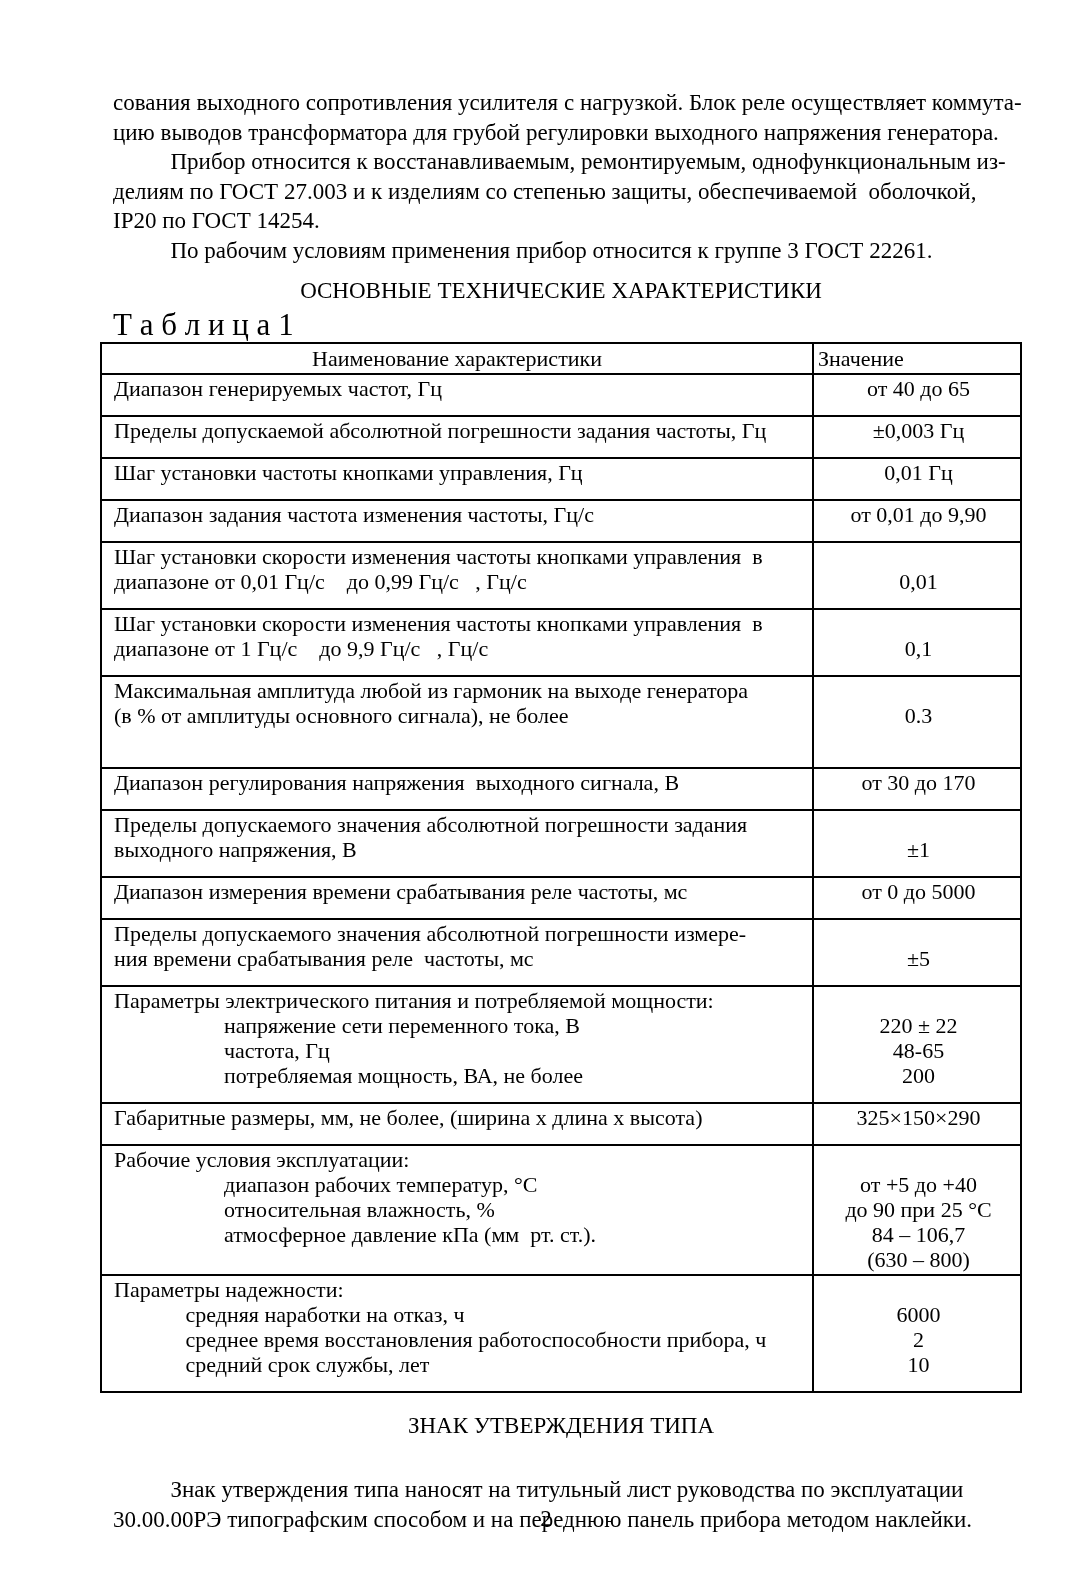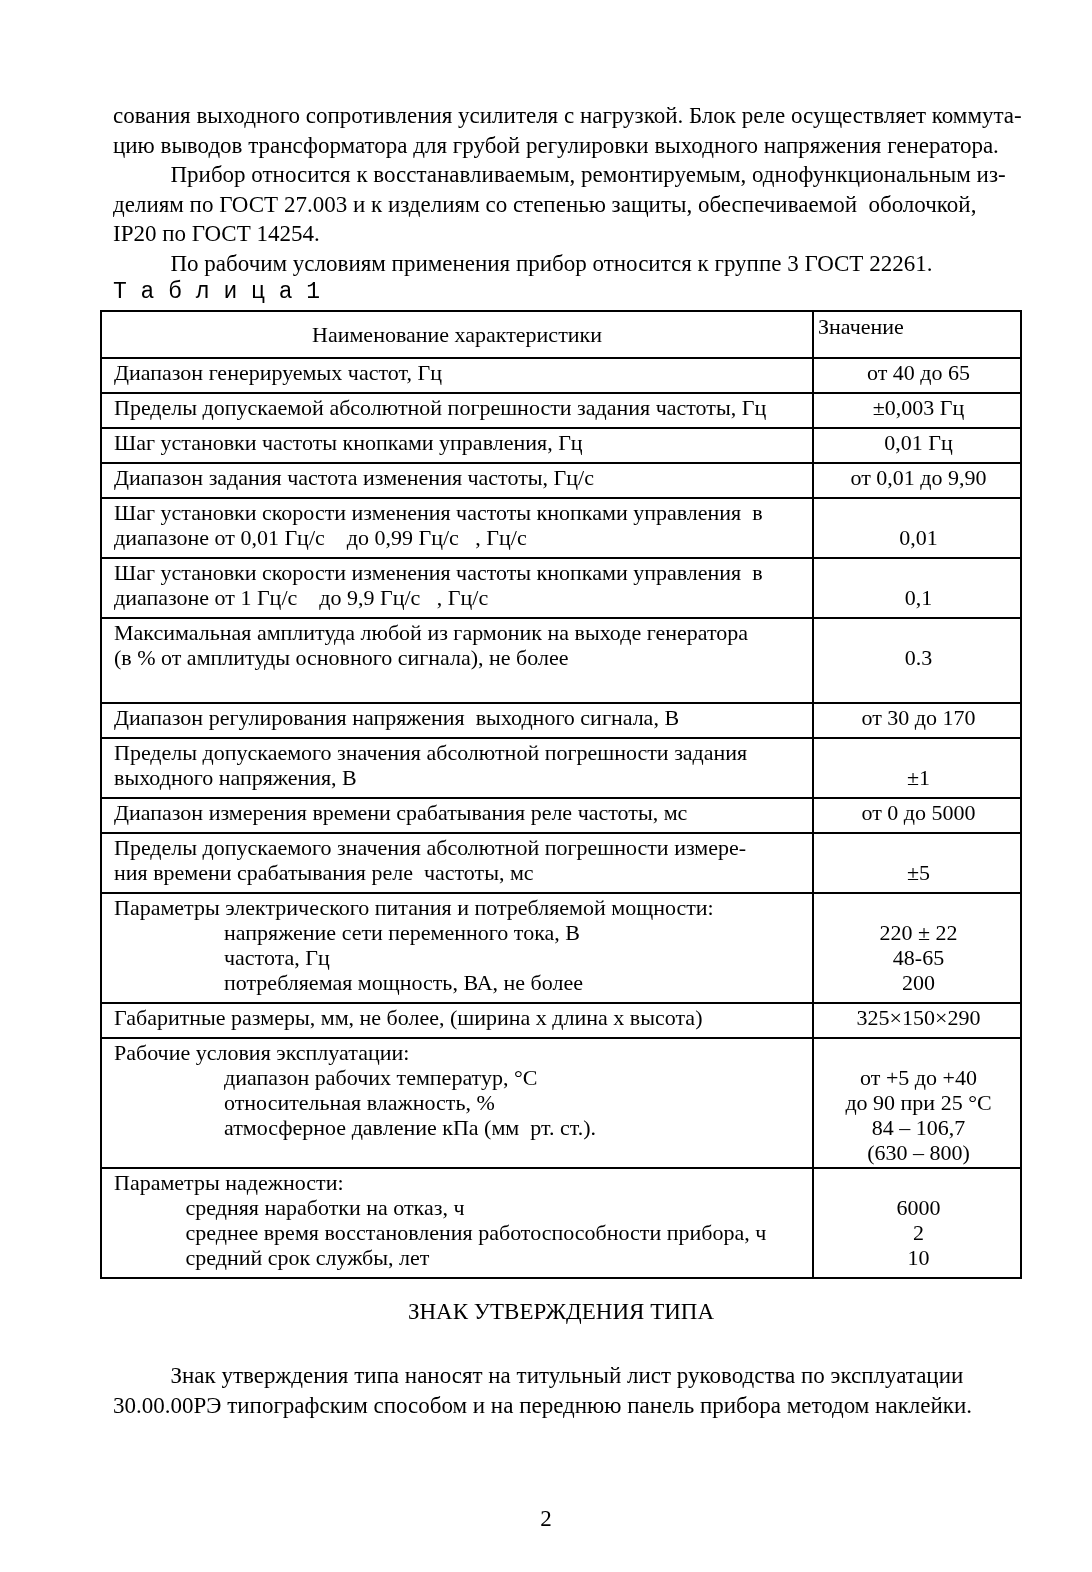--- a/index.html
+++ b/index.html
@@ -13,71 +13,70 @@
     height: 1572px;
     margin: 0 auto;
     background: #ffffff;
     color: #000000;
     font-family: "Liberation Serif", "DejaVu Serif", serif;
     overflow: hidden;
   }
   .content {
     position: absolute;
     left: 100px;
-    top: 101px;
+    top: 88px;
     width: 922px;
   }
   .para {
     white-space: pre;
     font-size: 23px;
     line-height: 29.5px;
     padding-left: 13px;
   }
   .heading {
     font-size: 23px;
     font-weight: normal;
     text-align: center;
     margin: 13px 0 6px 0;
     white-space: pre;
   }
   .table-label {
-    font-size: 23px;
+    font-size: 31px;
     line-height: 29px;
     padding-left: 13px;
     margin-bottom: 3px;
     white-space: pre;
-    font-family: Liberation Mono, monospace;
   }
   table.spec-table {
     border-collapse: collapse;
     table-layout: fixed;
     width: 922px;
     font-size: 22px;
     line-height: 25px;
   }
   table.spec-table th,
   table.spec-table td {
     border: 2px solid #000000;
     vertical-align: top;
     overflow: hidden;
   }
   th.th-name {
     width: 702px;
     font-weight: normal;
     text-align: center;
-    padding: 10px 4px;
+    padding: 2px 4px;
   }
   th.th-value {
     font-weight: normal;
     text-align: left;
     padding: 2px 4px;
   }
   td.label-cell {
     white-space: pre;
-    padding: 1px 6px 7px 12px;
+    padding: 1px 6px 14px 12px;
   }
   td.value-cell {
     white-space: pre;
     text-align: center;
     padding: 1px 3px 2px 6px;
   }
   .heading2 {
     margin-top: 20px;
   }
   .para2 {
@@ -100,20 +99,21 @@
 
     <div class="intro">
       <div class="para">сования выходного сопротивления усилителя с нагрузкой. Блок реле осуществляет коммута-
 цию выводов трансформатора для грубой регулировки выходного напряжения генератора.</div>
       <div class="para">          Прибор относится к восстанавливаемым, ремонтируемым, однофункциональным из-
 делиям по ГОСТ 27.003 и к изделиям со степенью защиты, обеспечиваемой  оболочкой,
 IP20 по ГОСТ 14254.</div>
       <div class="para">          По рабочим условиям применения прибор относится к группе 3 ГОСТ 22261.</div>
     </div>
 
+    <h2 class="heading">ОСНОВНЫЕ ТЕХНИЧЕСКИЕ ХАРАКТЕРИСТИКИ</h2>
 
     <div class="table-label">Т а б л и ц а 1</div>
 
     <table class="spec-table">
       <thead>
         <tr>
           <th class="th-name">Наименование характеристики</th>
           <th class="th-value">Значение</th>
         </tr>
       </thead>

